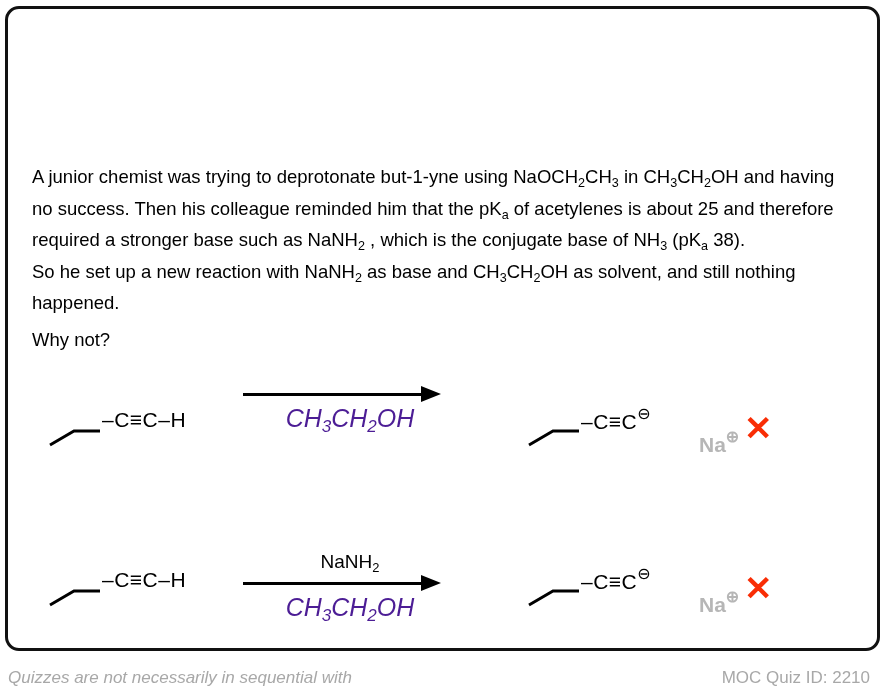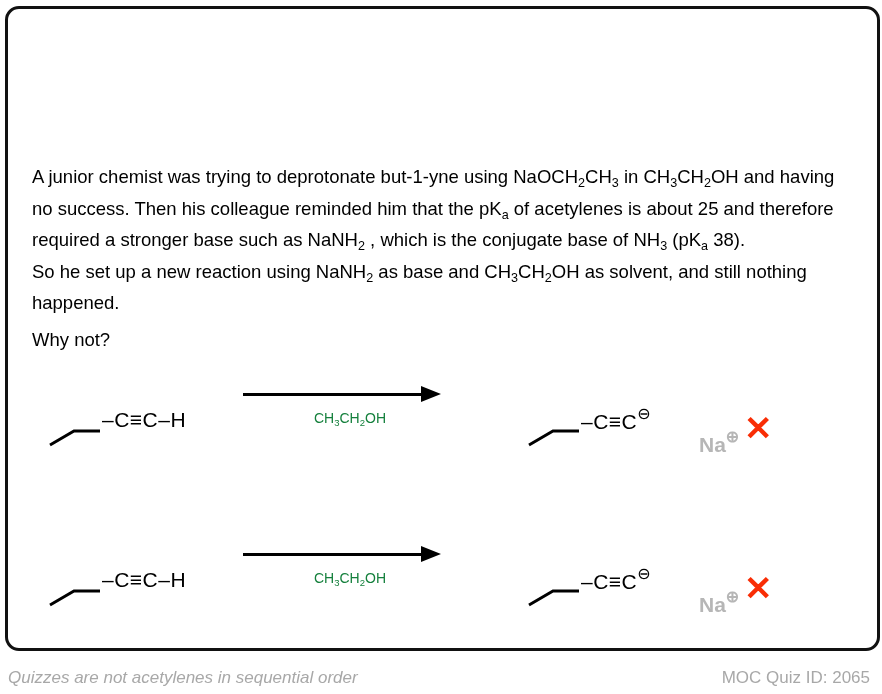--- a/index.html
+++ b/index.html
@@ -37,21 +37,21 @@
   .zig{display:block;}
   .formula{font-size:21px;letter-spacing:0.5px;line-height:1;position:relative;top:-7px;}
   .na{
     position:absolute;color:#b6b6b6;font-size:21px;white-space:nowrap;font-weight:bold;
   }
   .na-1{left:174px;top:24px;}
   .charge-circ{font-size:16px;vertical-align:0.62em;}
 
   .arrow-block{position:absolute;left:208px;top:0;width:220px;text-align:center;}
   .reagent-top{font-size:19px;color:#000;margin-bottom:3px;height:26px;line-height:26px;}
-  .reagent-bot{font-size:14px;color:#15803d;margin-top:4px;height:26px;line-height:26px;}
+  .reagent-bot{font-size:25px;color:#4c1d95;margin-top:4px;height:26px;line-height:26px;font-style:italic;}
   .arrow{position:relative;height:12px;}
   .arrow .shaft{
     position:absolute;left:3px;top:4px;width:182px;height:3px;background:#000;
   }
   .arrow .head{
     position:absolute;left:181px;top:-3px;width:0;height:0;
     border-top:8.5px solid transparent;border-bottom:8.5px solid transparent;
     border-left:20px solid #000;
   }
 
@@ -71,21 +71,21 @@
   }
 </style>
 </head>
 <body>
 
 <div class="card">
 
   <div class="question">
     <p><span>A junior chemist was trying to deprotonate but-1-yne using NaOCH</span><sub>2</sub><span>CH</span><sub>3</sub><span> in CH</span><sub>3</sub><span>CH</span><sub>2</sub><span>OH and having no success. Then his colleague reminded him that the pK</span><sub>a</sub><span> of acetylenes is about 25 and therefore required a stronger base such as NaNH</span><sub>2</sub><span> , which is the conjugate base of NH</span><sub>3</sub><span> (pK</span><sub>a</sub><span> 38).</span></p>
 
-    <p><span>So he set up a new reaction using NaNH</span><sub>2</sub><span> as base and CH</span><sub>3</sub><span>CH</span><sub>2</sub><span>OH as solvent, and still nothing happened.</span></p>
+    <p><span>So he set up a new reaction with NaNH</span><sub>2</sub><span> as base and CH</span><sub>3</sub><span>CH</span><sub>2</sub><span>OH as solvent, and still nothing happened.</span></p>
 
     <div class="q-gap"></div>
 
     <p>Why not?</p>
   </div>
 
   <div class="scheme" id="scheme-1">
 
     <div class="mol mol-left">
       <div class="mol-row">
@@ -122,20 +122,21 @@
     <div class="mol mol-left">
       <div class="mol-row">
         <svg class="zig" width="56" height="46" viewBox="0 0 56 46">
           <polyline points="4,42 28,28 54,28" fill="none" stroke="#000" stroke-width="3"></polyline>
         </svg>
         <span class="formula">–C≡C–H</span>
       </div>
     </div>
 
     <div class="arrow-block">
+      <div class="reagent-top"><span>NaNH</span><sub>2</sub></div>
       <div class="arrow">
         <div class="shaft"></div>
         <div class="head"></div>
       </div>
       <div class="reagent-bot"><span>CH</span><sub>3</sub><span>CH</span><sub>2</sub><span>OH</span></div>
     </div>
 
     <div class="mol mol-right">
       <div class="mol-row">
         <svg class="zig" width="56" height="46" viewBox="0 0 56 46">
@@ -144,14 +145,14 @@
         <span class="formula"><span>–C≡C</span><sup class="charge-circ">⊖</sup></span>
       </div>
       <span class="na na-1"><span>Na</span><sup class="charge-circ">⊕</sup></span>
     </div>
 
     <div class="xmark">✕</div>
   </div>
 
 </div>
 
-<div class="footer-left">Quizzes are not acetylenes in sequential order</div>
-<div class="footer-right">MOC Quiz ID: 2065</div>
+<div class="footer-left">Quizzes are not necessarily in sequential with</div>
+<div class="footer-right">MOC Quiz ID: 2210</div>
 
 </body></html>

